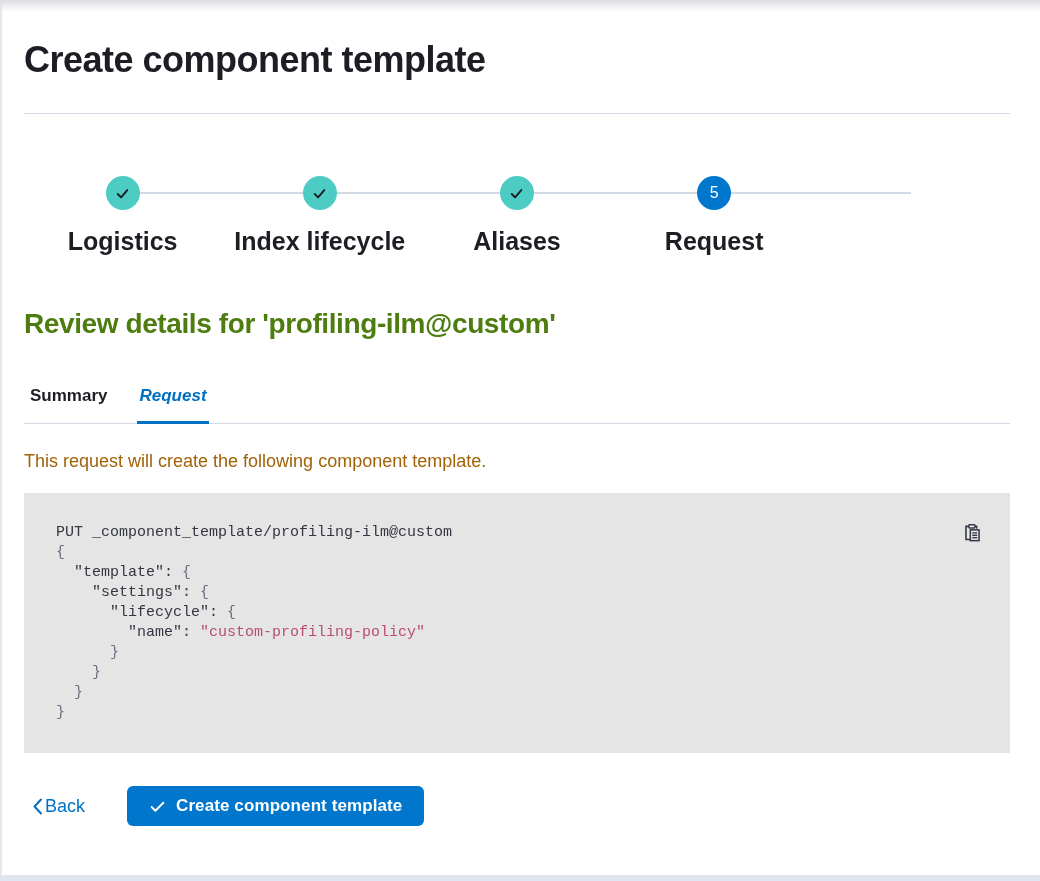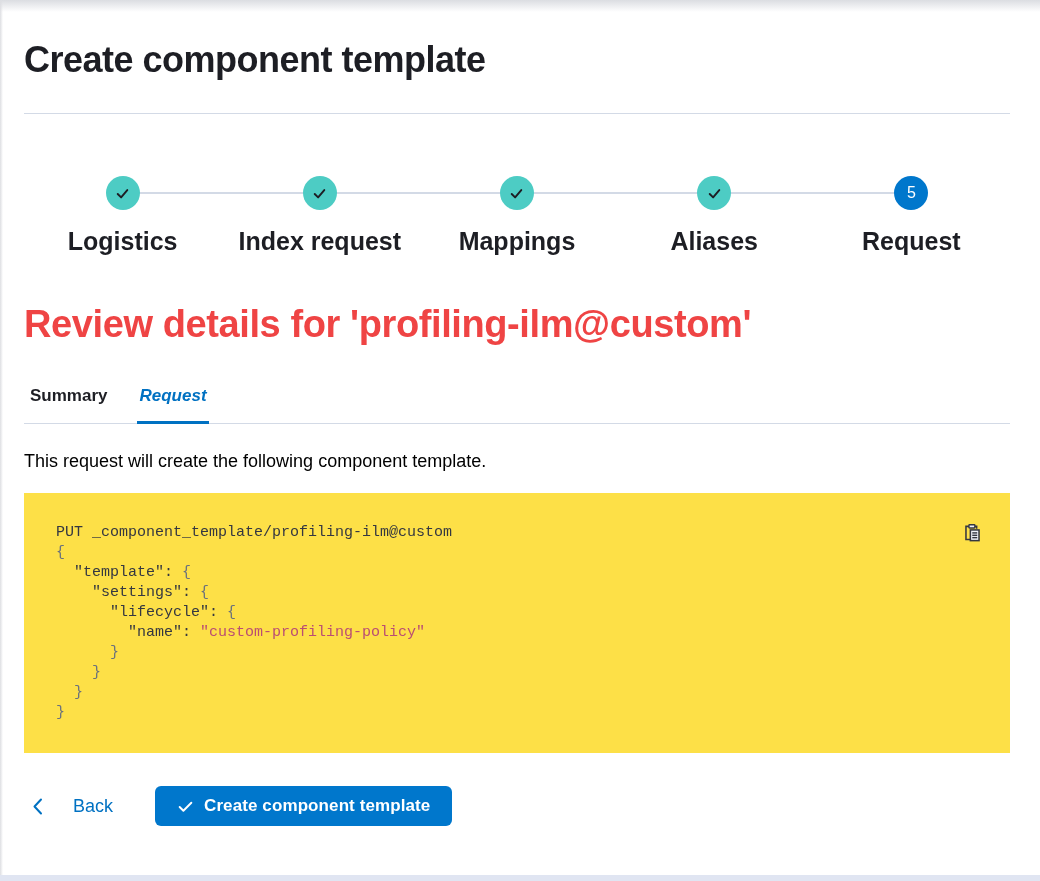--- a/index.html
+++ b/index.html
@@ -57,67 +57,67 @@
   }
   .step-circle.complete { background: #4DCCC4; }
   .step-circle.current  { background: #0077CC; color: #FFFFFF; font-size: 16px; }
   .step-label {
     margin-top: 19px; font-size: 25px; font-weight: 700;
     color: #1D1E24; line-height: 24px;
   }
 
   
   h2.review-heading {
-    margin-top: 53px; font-size: 38px; font-weight: 700;
-    color: #ef4444; letter-spacing: -0.4px; line-height: 36px;
+    margin-top: 53px; font-size: 28px; font-weight: 700;
+    color: #4d7c0f; letter-spacing: -0.4px; line-height: 36px;
   }
 
   .tabs {
     display: flex; gap: 28px; margin-top: 44px;
     border-bottom: 1px solid #D3DAE6;
     padding-left: 4px;
   }
   .tab {
     background: none; border: none; cursor: pointer;
     font-family: inherit; font-size: 17px; font-weight: 700;
     color: #1D1E24; padding: 0 2px 15px 2px;
     border-bottom: 3px solid transparent; margin-bottom: -1px;
     line-height: 20px;
   }
   .tab.active { color: #0071C2; border-bottom-color: #0071C2; font-style: italic; }
 
   .request-description {
-    margin-top: 25px; font-size: 18px; line-height: 24px; color: #000000;
+    margin-top: 25px; font-size: 18px; line-height: 24px; color: #a16207;
   }
 
   
   .code-block {
     position: relative; margin-top: 20px;
-    background: #fde047; padding: 30px 24px 30px 32px;
+    background: #e5e5e5; padding: 30px 24px 30px 32px;
     min-height: 260px;
   }
   .code-block pre {
     font-family: "Liberation Mono", "DejaVu Sans Mono", monospace;
     font-size: 15px; line-height: 20px; color: #343741;
     white-space: pre;
   }
   .tok-text   { color: #343741; }
   .tok-brace  { color: #69707D; }
   .tok-string { color: #BA4D73; }
   .copy-button {
     position: absolute; top: 26px; right: 24px;
     background: none; border: none; cursor: pointer; padding: 4px;
   }
 
   
   .footer-actions {
     display: flex; align-items: center; margin-top: 33px; padding-left: 8px;
   }
   .back-link {
-    display: inline-flex; align-items: center; gap: 30px;
+    display: inline-flex; align-items: center; gap: 2px;
     background: none; border: none; cursor: pointer;
     font-family: inherit; font-size: 18px; font-weight: 400;
     color: #0071C2;
   }
   .submit-button {
     display: inline-flex; align-items: center; gap: 10px;
     margin-left: 42px;
     background: #0077CC; color: #FFFFFF;
     border: none; border-radius: 6px; cursor: pointer;
     height: 40px; padding: 0 22px;
@@ -147,31 +147,23 @@
       </span>
       <span class="step-label">Logistics</span>
     </button>
 
     <button class="step">
       <span class="step-circle complete">
         <svg width="17" height="17" viewBox="0 0 16 16" fill="none">
           <polyline points="3.5,8.5 6.7,11.7 12.5,4.8" stroke="#1D1E24" stroke-width="1.8" stroke-linecap="round" stroke-linejoin="round"></polyline>
         </svg>
       </span>
-      <span class="step-label">Index request</span>
-    </button>
-
-    <button class="step">
-      <span class="step-circle complete">
-        <svg width="17" height="17" viewBox="0 0 16 16" fill="none">
-          <polyline points="3.5,8.5 6.7,11.7 12.5,4.8" stroke="#1D1E24" stroke-width="1.8" stroke-linecap="round" stroke-linejoin="round"></polyline>
-        </svg>
-      </span>
-      <span class="step-label">Mappings</span>
-    </button>
+      <span class="step-label">Index lifecycle</span>
+    </button>
+
 
     <button class="step">
       <span class="step-circle complete">
         <svg width="17" height="17" viewBox="0 0 16 16" fill="none">
           <polyline points="3.5,8.5 6.7,11.7 12.5,4.8" stroke="#1D1E24" stroke-width="1.8" stroke-linecap="round" stroke-linejoin="round"></polyline>
         </svg>
       </span>
       <span class="step-label">Aliases</span>
     </button>
 

